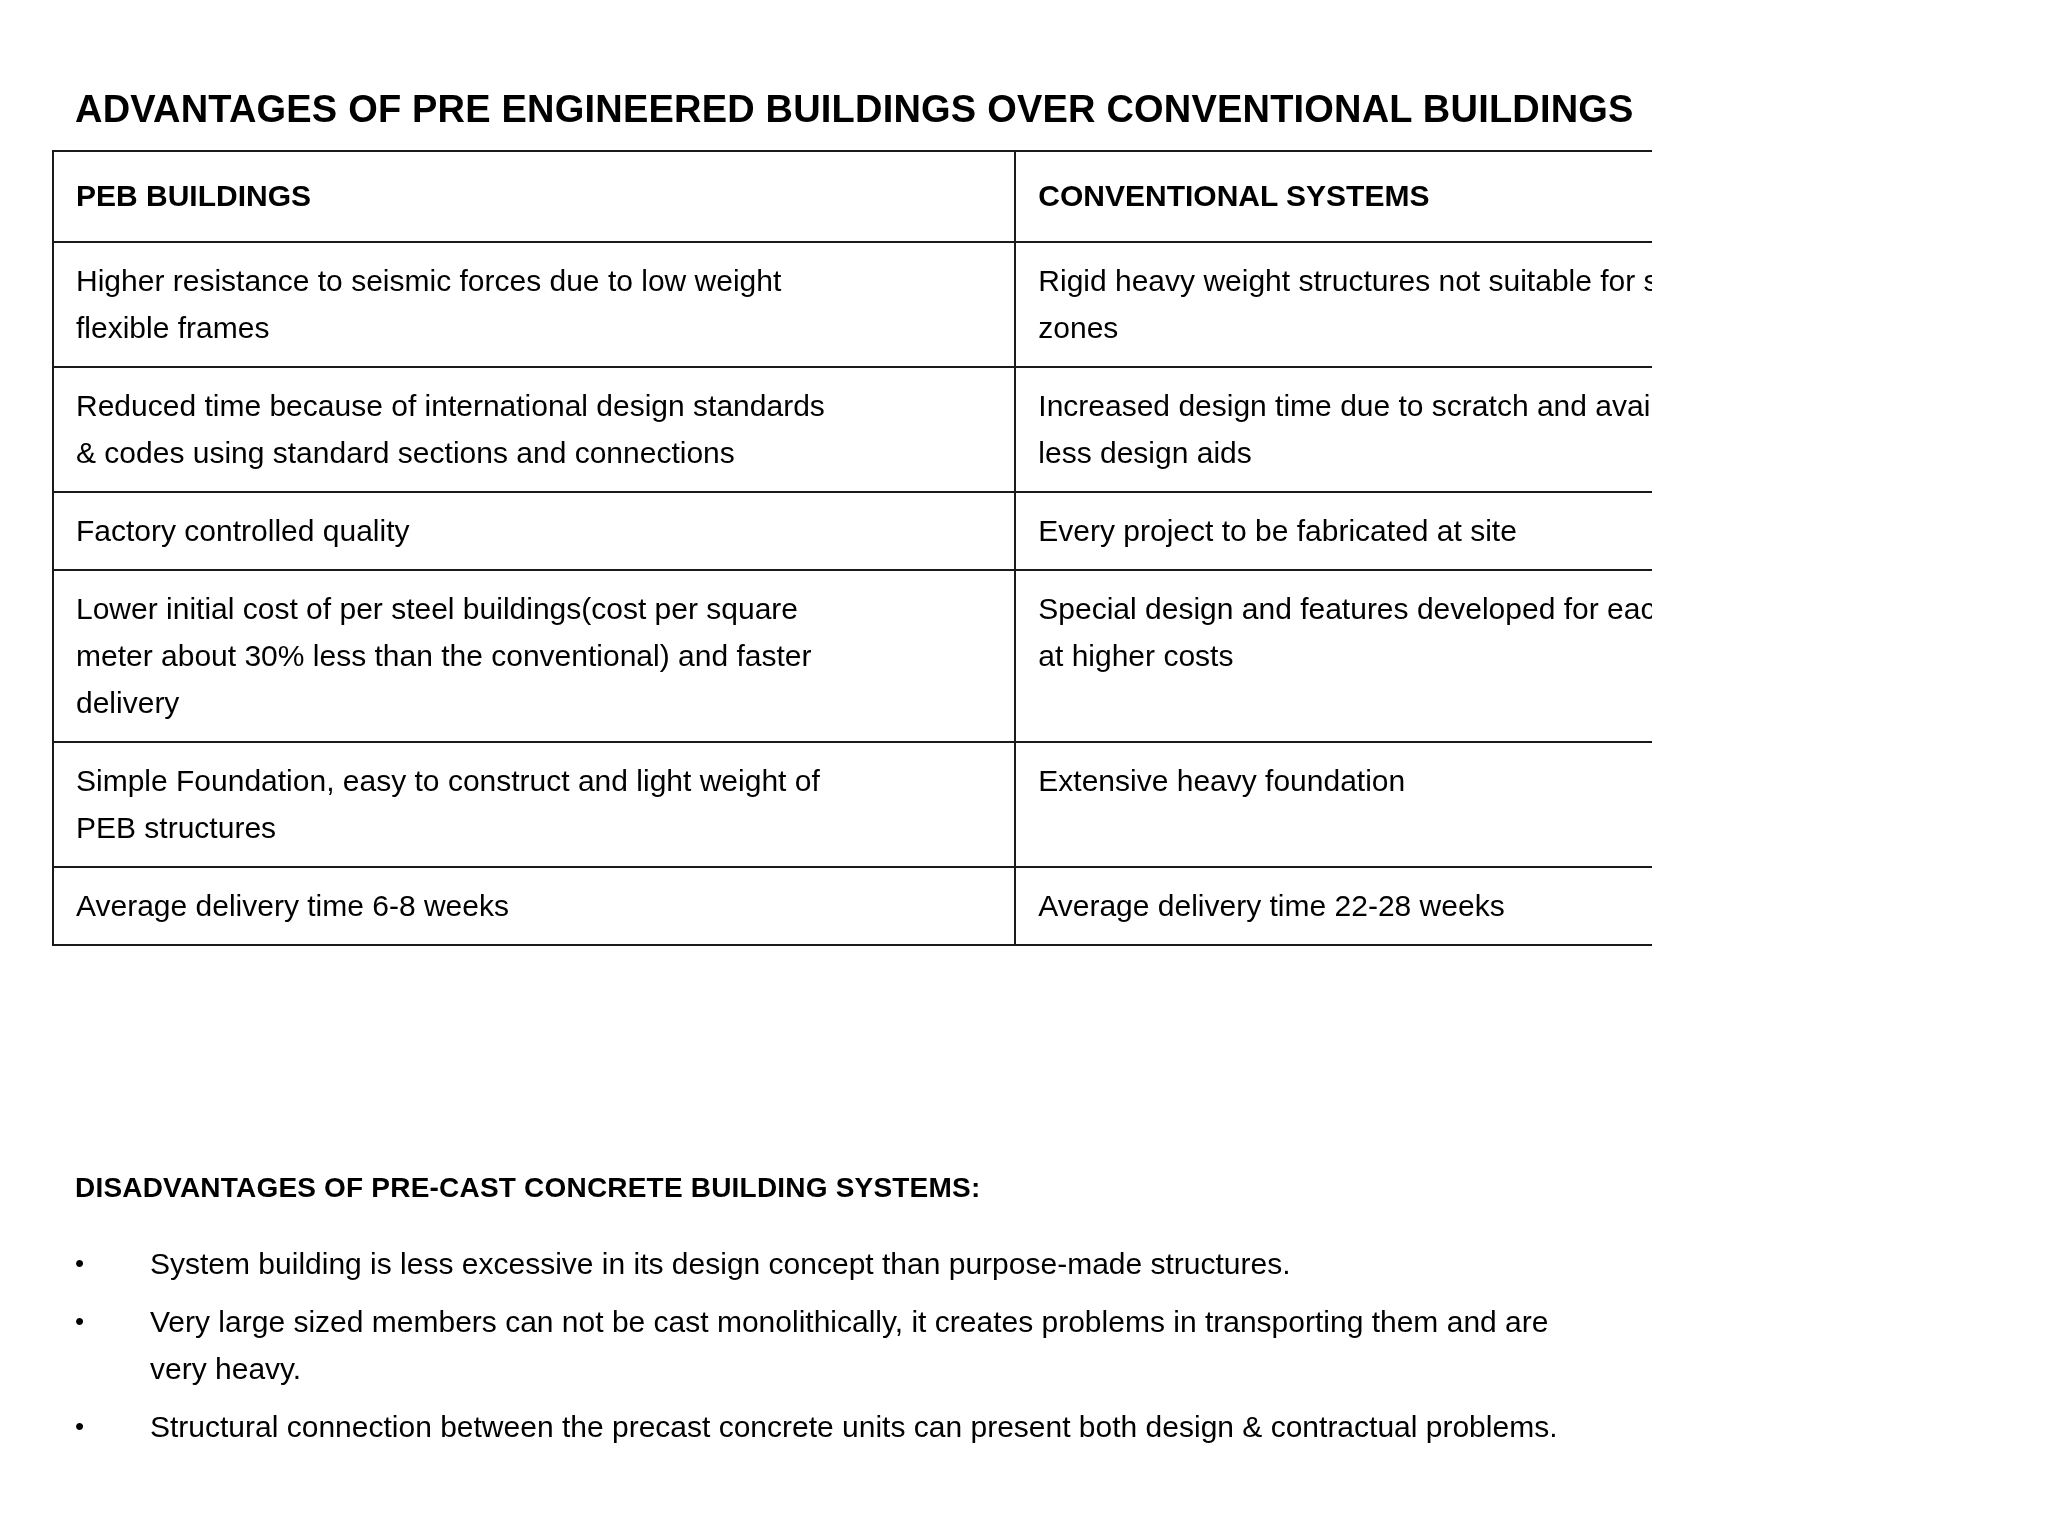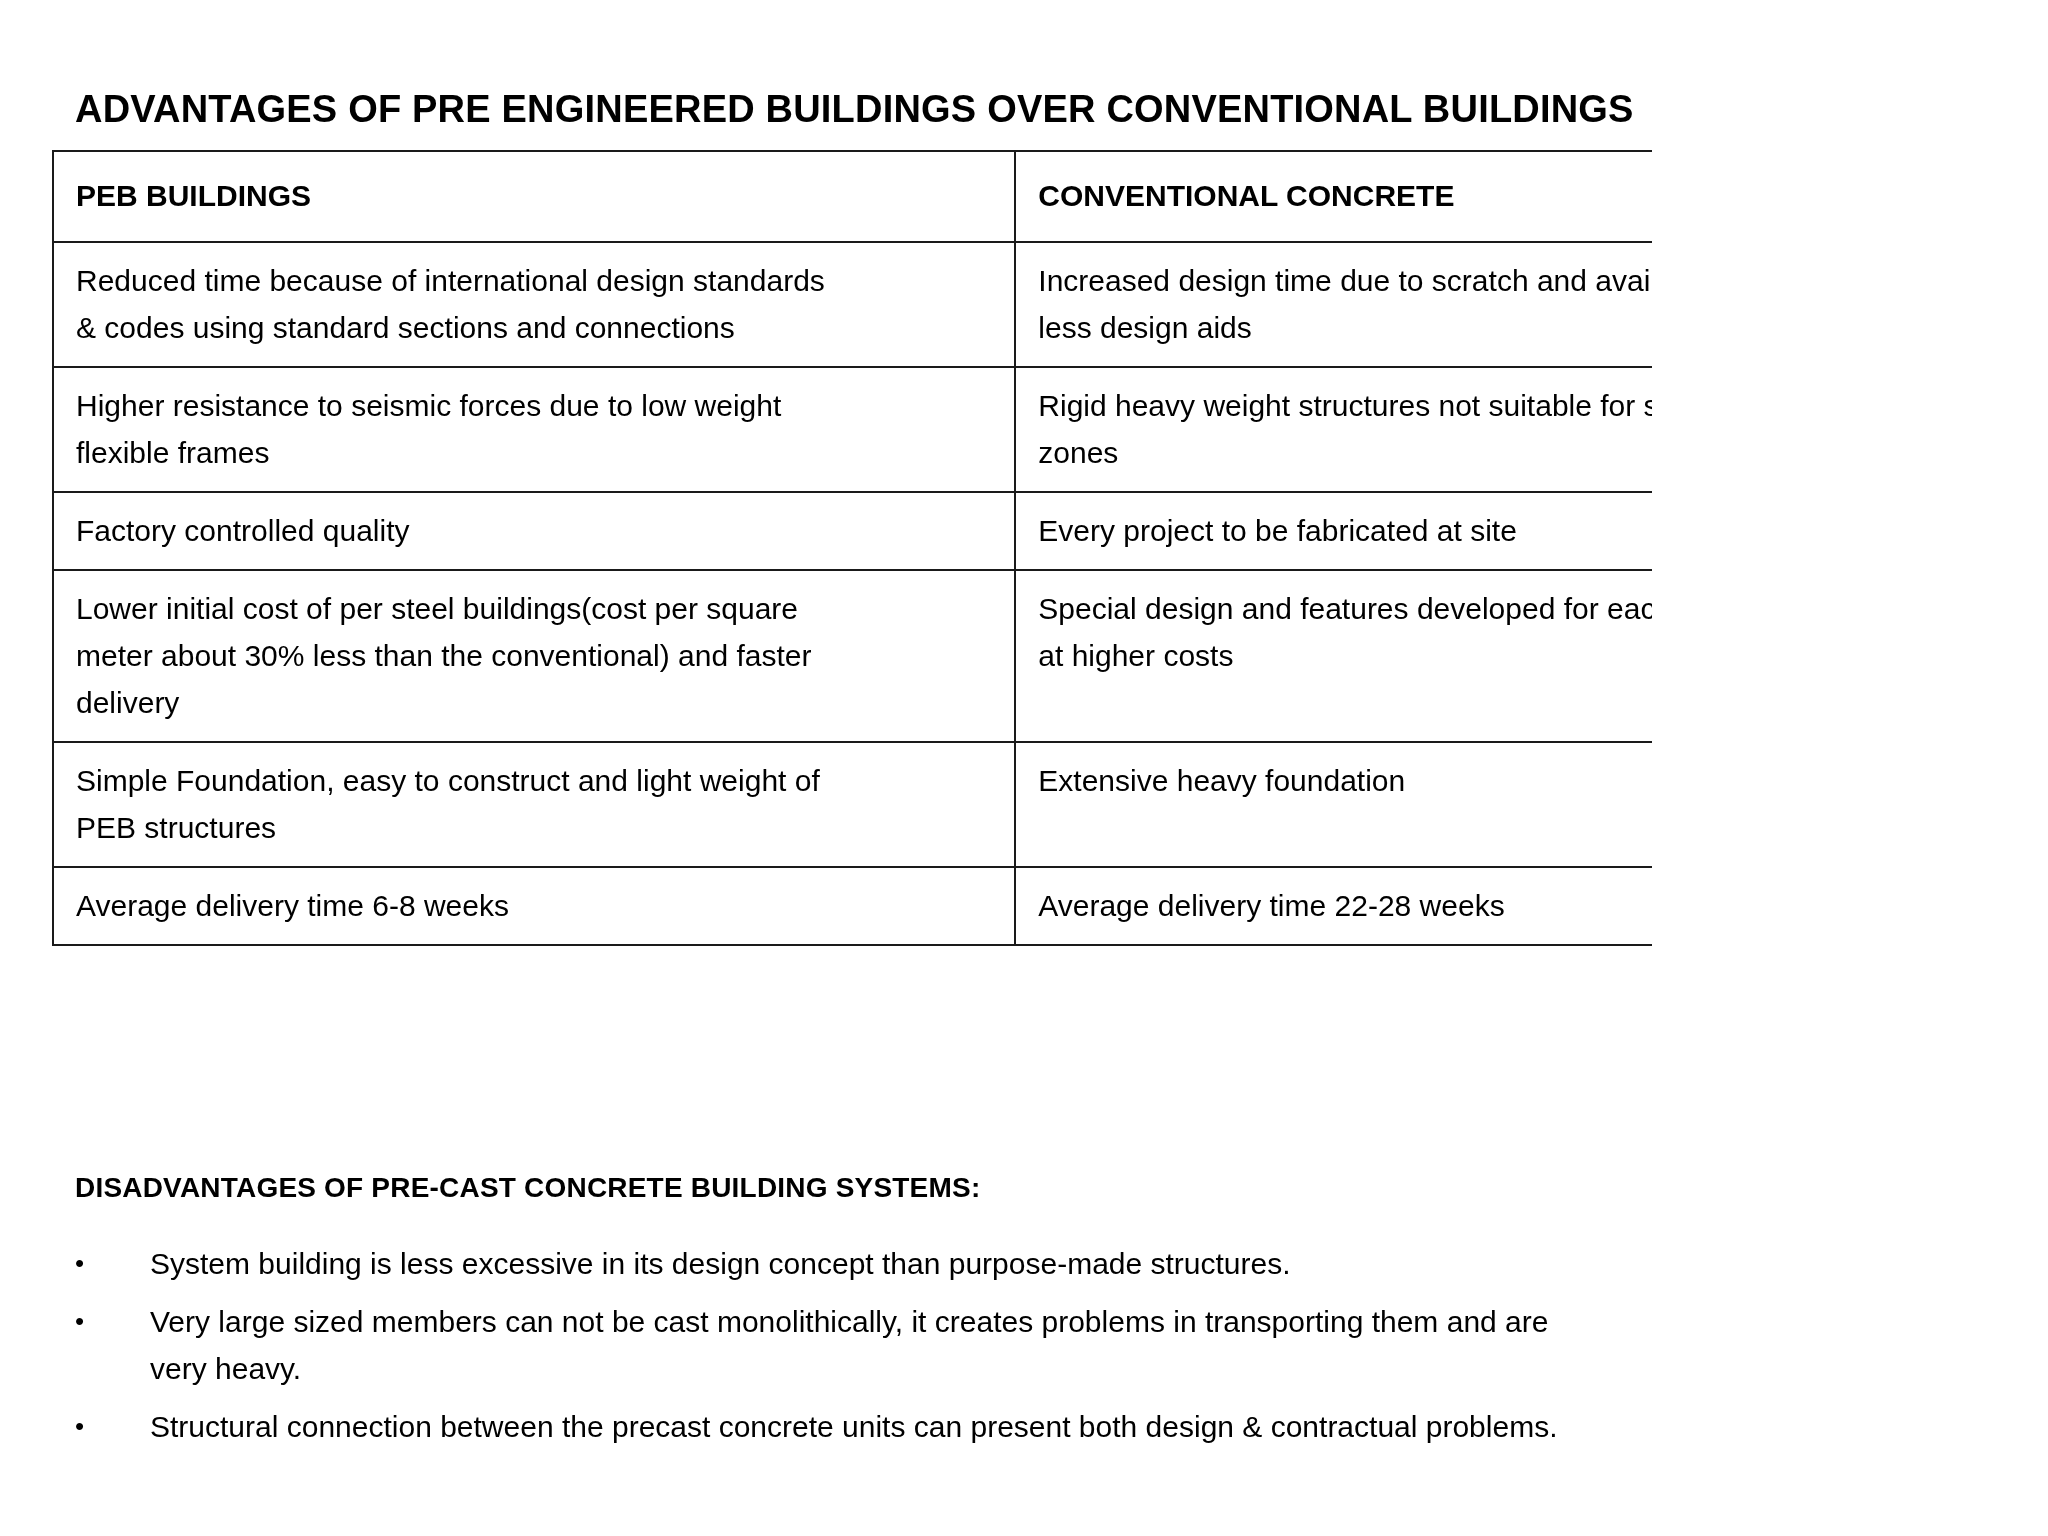--- a/index.html
+++ b/index.html
@@ -88,35 +88,35 @@
   <div class="doc-title">ADVANTAGES OF PRE ENGINEERED BUILDINGS OVER CONVENTIONAL BUILDINGS</div>
 
   <table class="cmp">
     <colgroup>
       <col style="width:49.4%">
       <col style="width:50.6%">
     </colgroup>
     <thead>
       <tr>
         <th>PEB BUILDINGS</th>
-        <th>CONVENTIONAL CONCRETE</th>
+        <th>CONVENTIONAL SYSTEMS</th>
       </tr>
     </thead>
     <tbody>
+      <tr>
+        <td>Higher resistance to seismic forces due to low weight
+flexible frames</td>
+        <td>Rigid heavy weight structures not suitable for seismic
+zones</td>
+      </tr>
       <tr>
         <td>Reduced time because of international design standards
 &amp; codes using standard sections and connections</td>
         <td>Increased design time due to scratch and availability of
 less design aids</td>
-      </tr>
-      <tr>
-        <td>Higher resistance to seismic forces due to low weight
-flexible frames</td>
-        <td>Rigid heavy weight structures not suitable for seismic
-zones</td>
       </tr>
       <tr>
         <td>Factory controlled quality</td>
         <td>Every project to be fabricated at site</td>
       </tr>
       <tr>
         <td>Lower initial cost of per steel buildings(cost per square
 meter about 30% less than the conventional) and faster
 delivery</td>
         <td>Special design and features developed for each project

